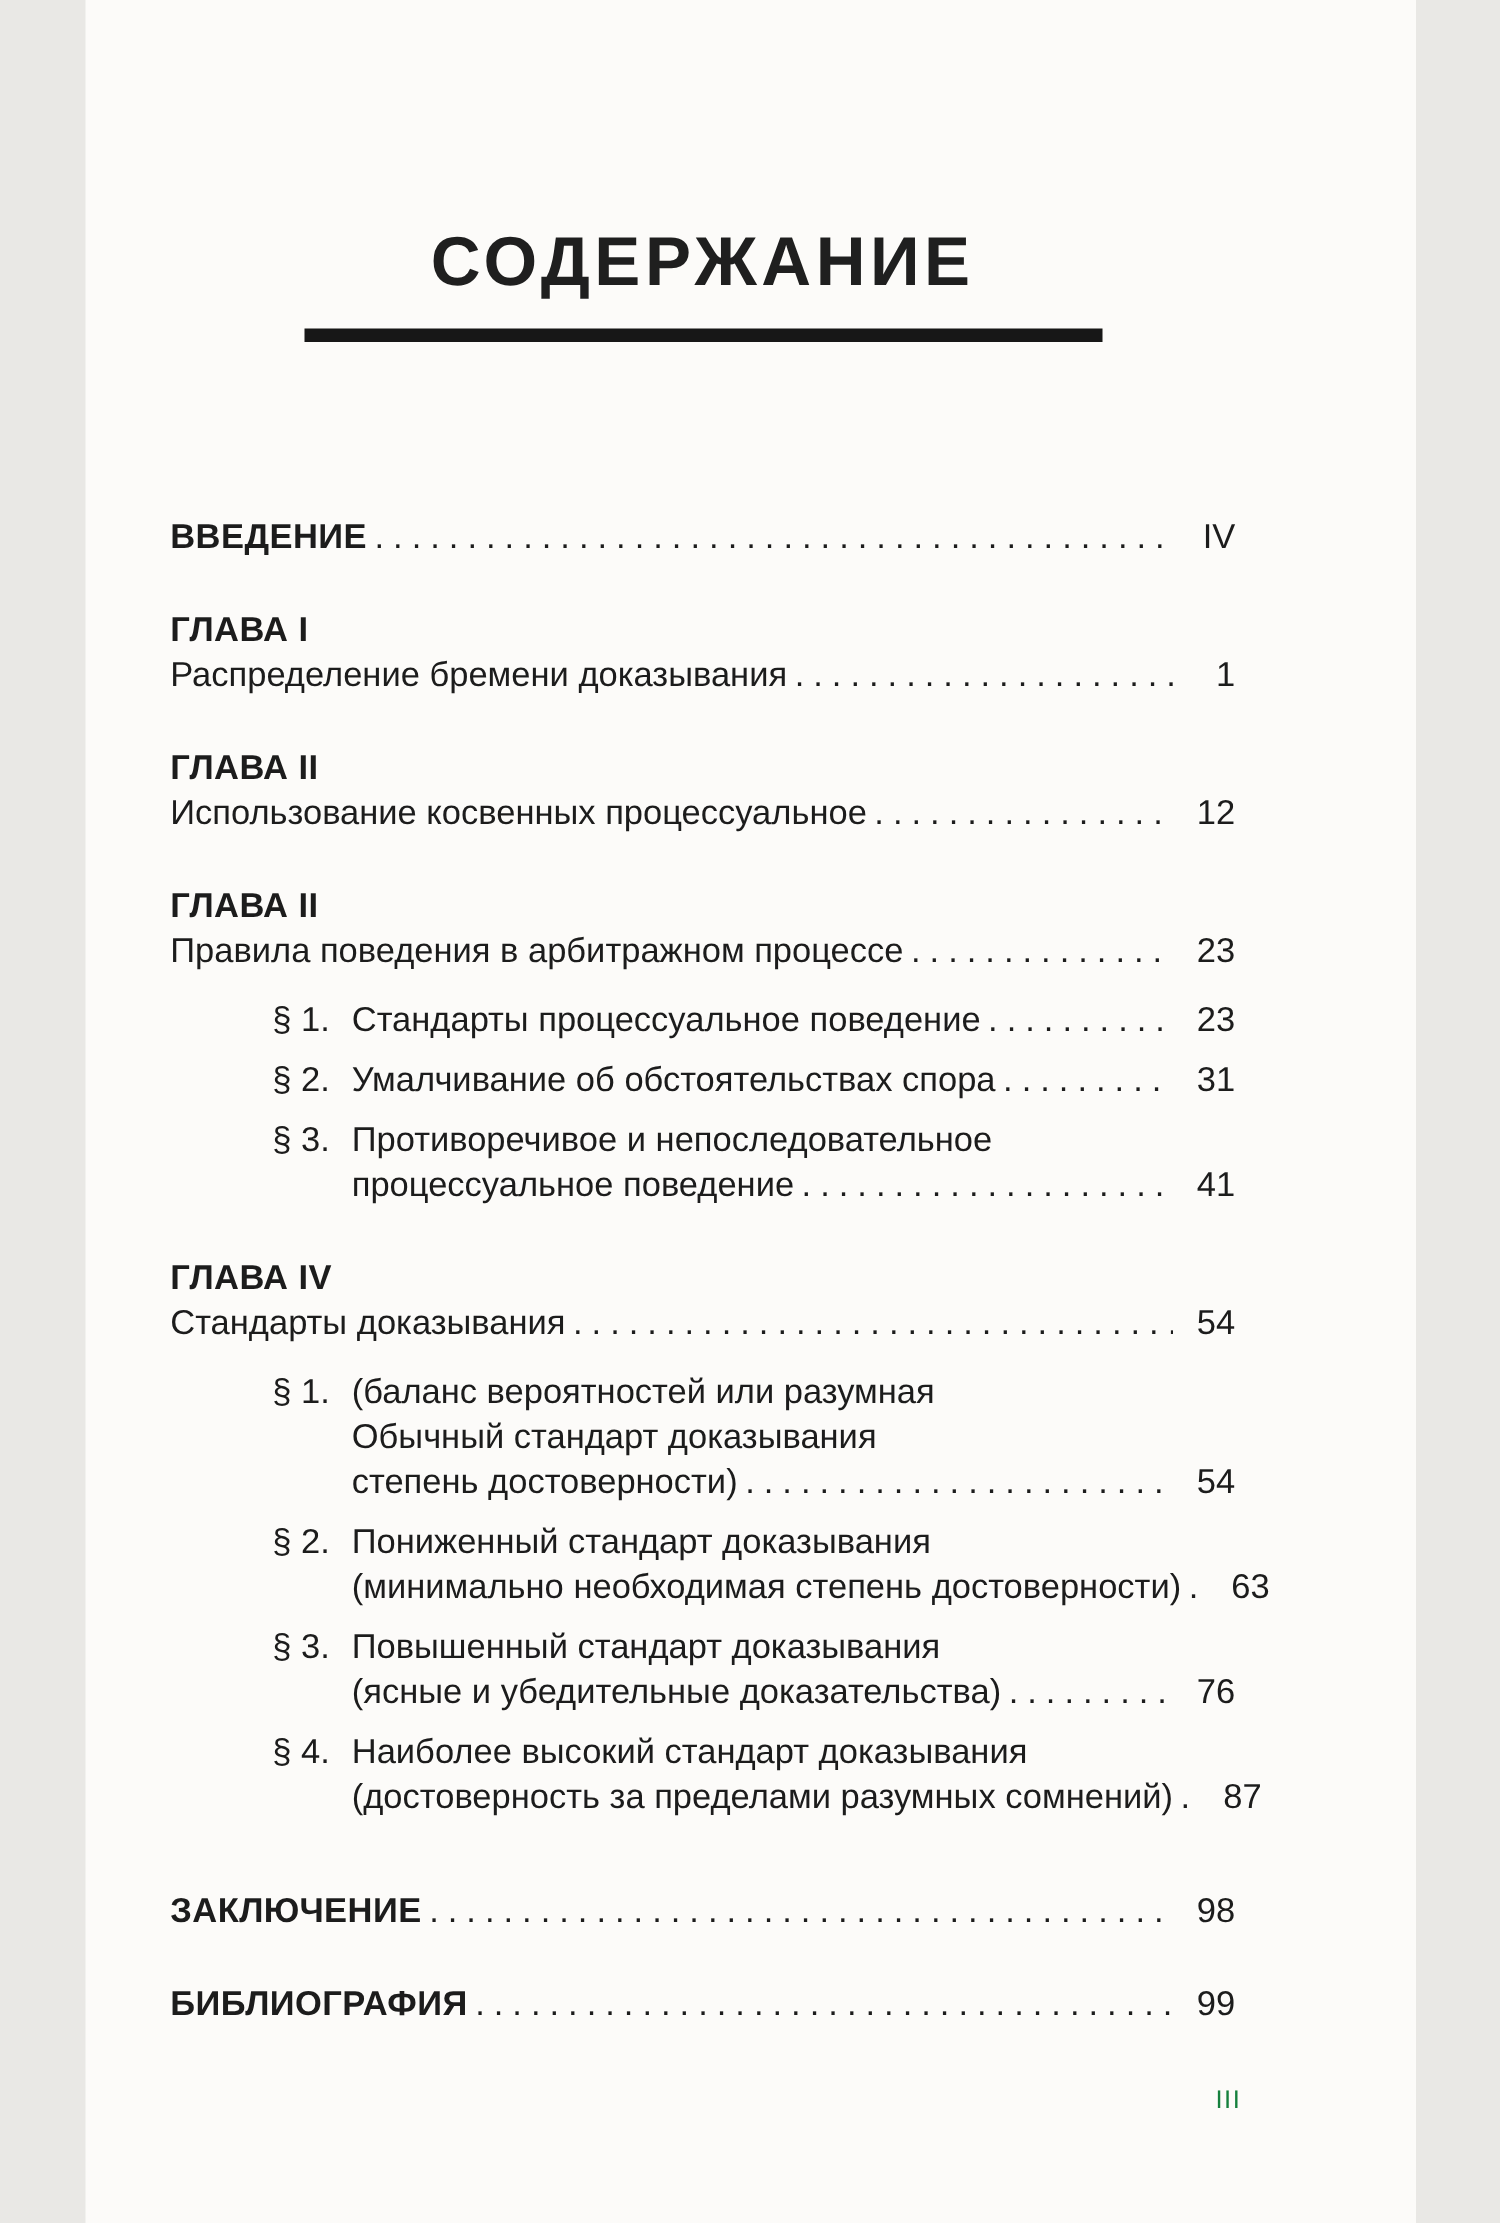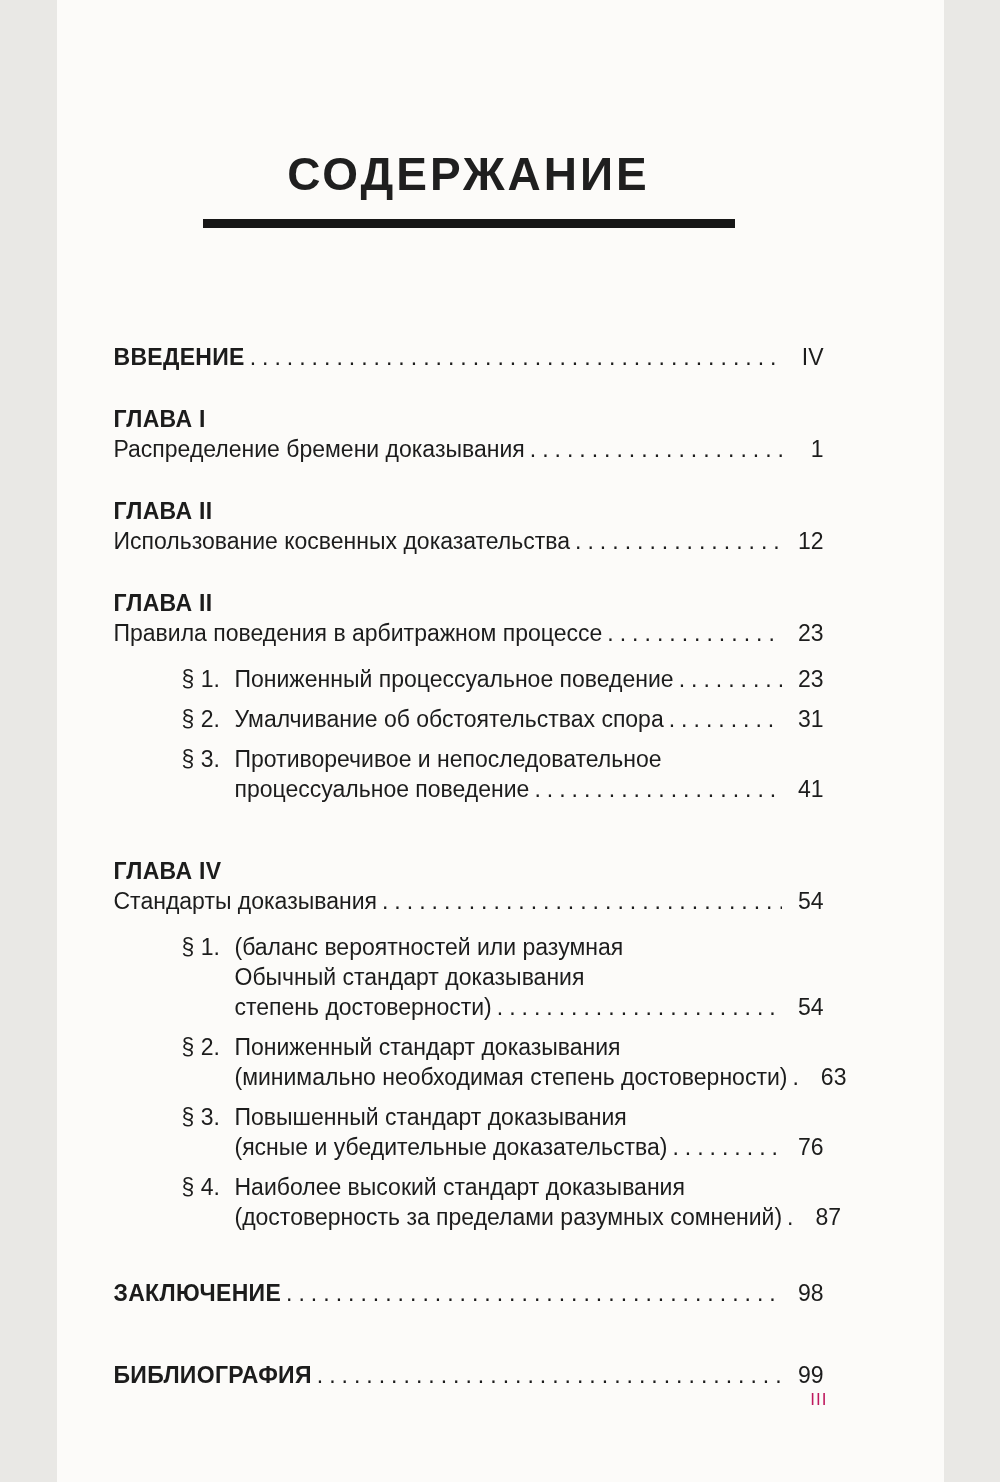--- a/index.html
+++ b/index.html
@@ -37,21 +37,21 @@
   
   .toc {
     margin-top: 114px;
     font-size: 23px;
     line-height: 30px;
     font-weight: 400;
   }
   .bold { font-weight: 700; letter-spacing: 0.3px; }
   .entry + .entry { margin-top: 32px; }
   .entry.mt-xl { margin-top: 46px; }
-  .entry.mt-lg { margin-top: 52px; }
+  .entry.mt-lg { margin-top: 32px; }
   .chapter-heading { line-height: 30px; }
   .row { display: flex; align-items: flex-start; }
   .lbl { white-space: nowrap; }
   .line { line-height: 30px; }
   .dots {
     flex: 1 1 auto;
     overflow: hidden;
     white-space: nowrap;
     margin: 0 6px 0 5px;
     min-width: 12px;
@@ -73,21 +73,21 @@
   .sub { display: flex; }
   .sub + .sub { margin-top: 10px; }
   .subnum { flex: 0 0 53px; width: 53px; line-height: 30px; }
   .subbody { flex: 1 1 auto; min-width: 0; }
   
   .folio {
     position: absolute;
     top: 1390px;
     right: 116px;
     font-size: 17px;
-    color: #be185d;
+    color: #15803d;
     letter-spacing: 1px;
   }
 </style>
 </head>
 <body>
 
 <div class="sheet">
 
   <div class="title-block">
     <h1>СОДЕРЖАНИЕ</h1>
@@ -109,41 +109,41 @@
       <div class="row">
         <span class="lbl">Распределение бремени доказывания</span>
         <span class="dots"></span>
         <span class="pg">1</span>
       </div>
     </div>
 
     <div class="entry">
       <div class="chapter-heading bold">ГЛАВА II</div>
       <div class="row">
-        <span class="lbl">Использование косвенных доказательства</span>
+        <span class="lbl">Использование косвенных процессуальное</span>
         <span class="dots"></span>
         <span class="pg">12</span>
       </div>
     </div>
 
     <div class="entry">
       <div class="chapter-heading bold">ГЛАВА II</div>
       <div class="row">
         <span class="lbl">Правила поведения в арбитражном процессе</span>
         <span class="dots"></span>
         <span class="pg">23</span>
       </div>
 
       <div class="subs">
 
         <div class="sub">
           <span class="subnum">§ 1.</span>
           <div class="subbody">
             <div class="row">
-              <span class="lbl">Пониженный процессуальное поведение</span>
+              <span class="lbl">Стандарты процессуальное поведение</span>
               <span class="dots"></span>
               <span class="pg">23</span>
             </div>
           </div>
         </div>
 
         <div class="sub">
           <span class="subnum">§ 2.</span>
           <div class="subbody">
             <div class="row">

